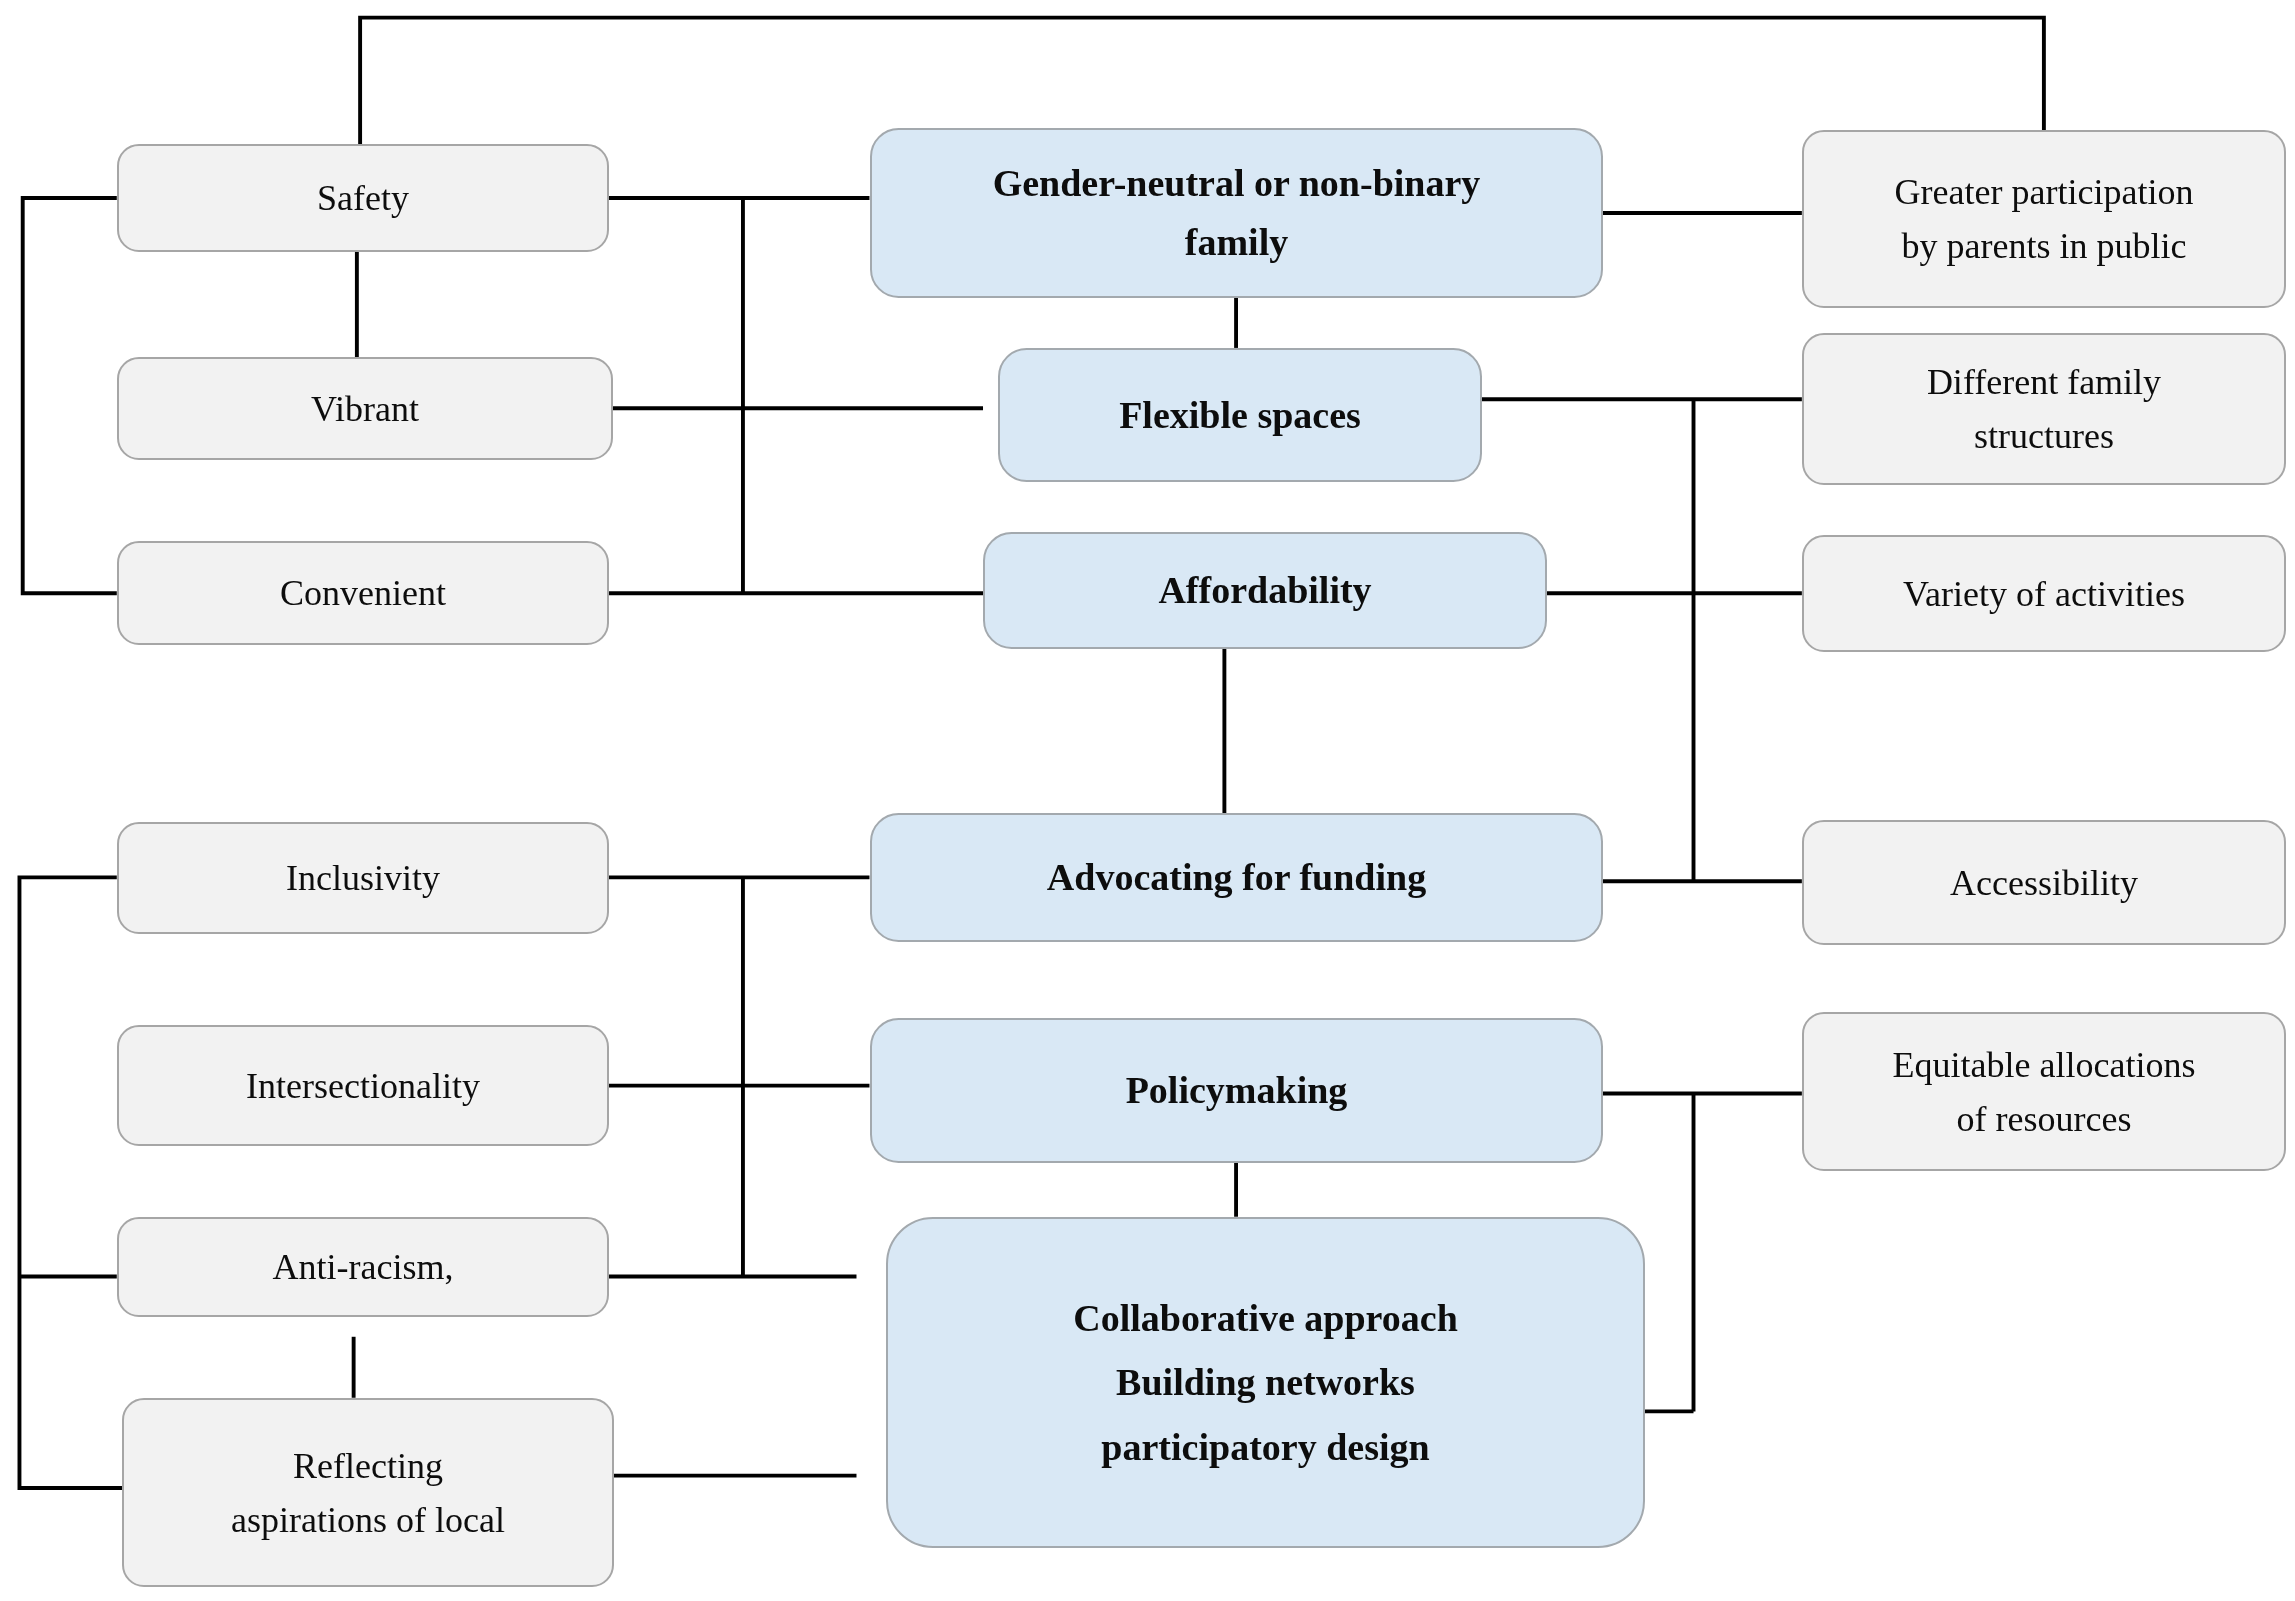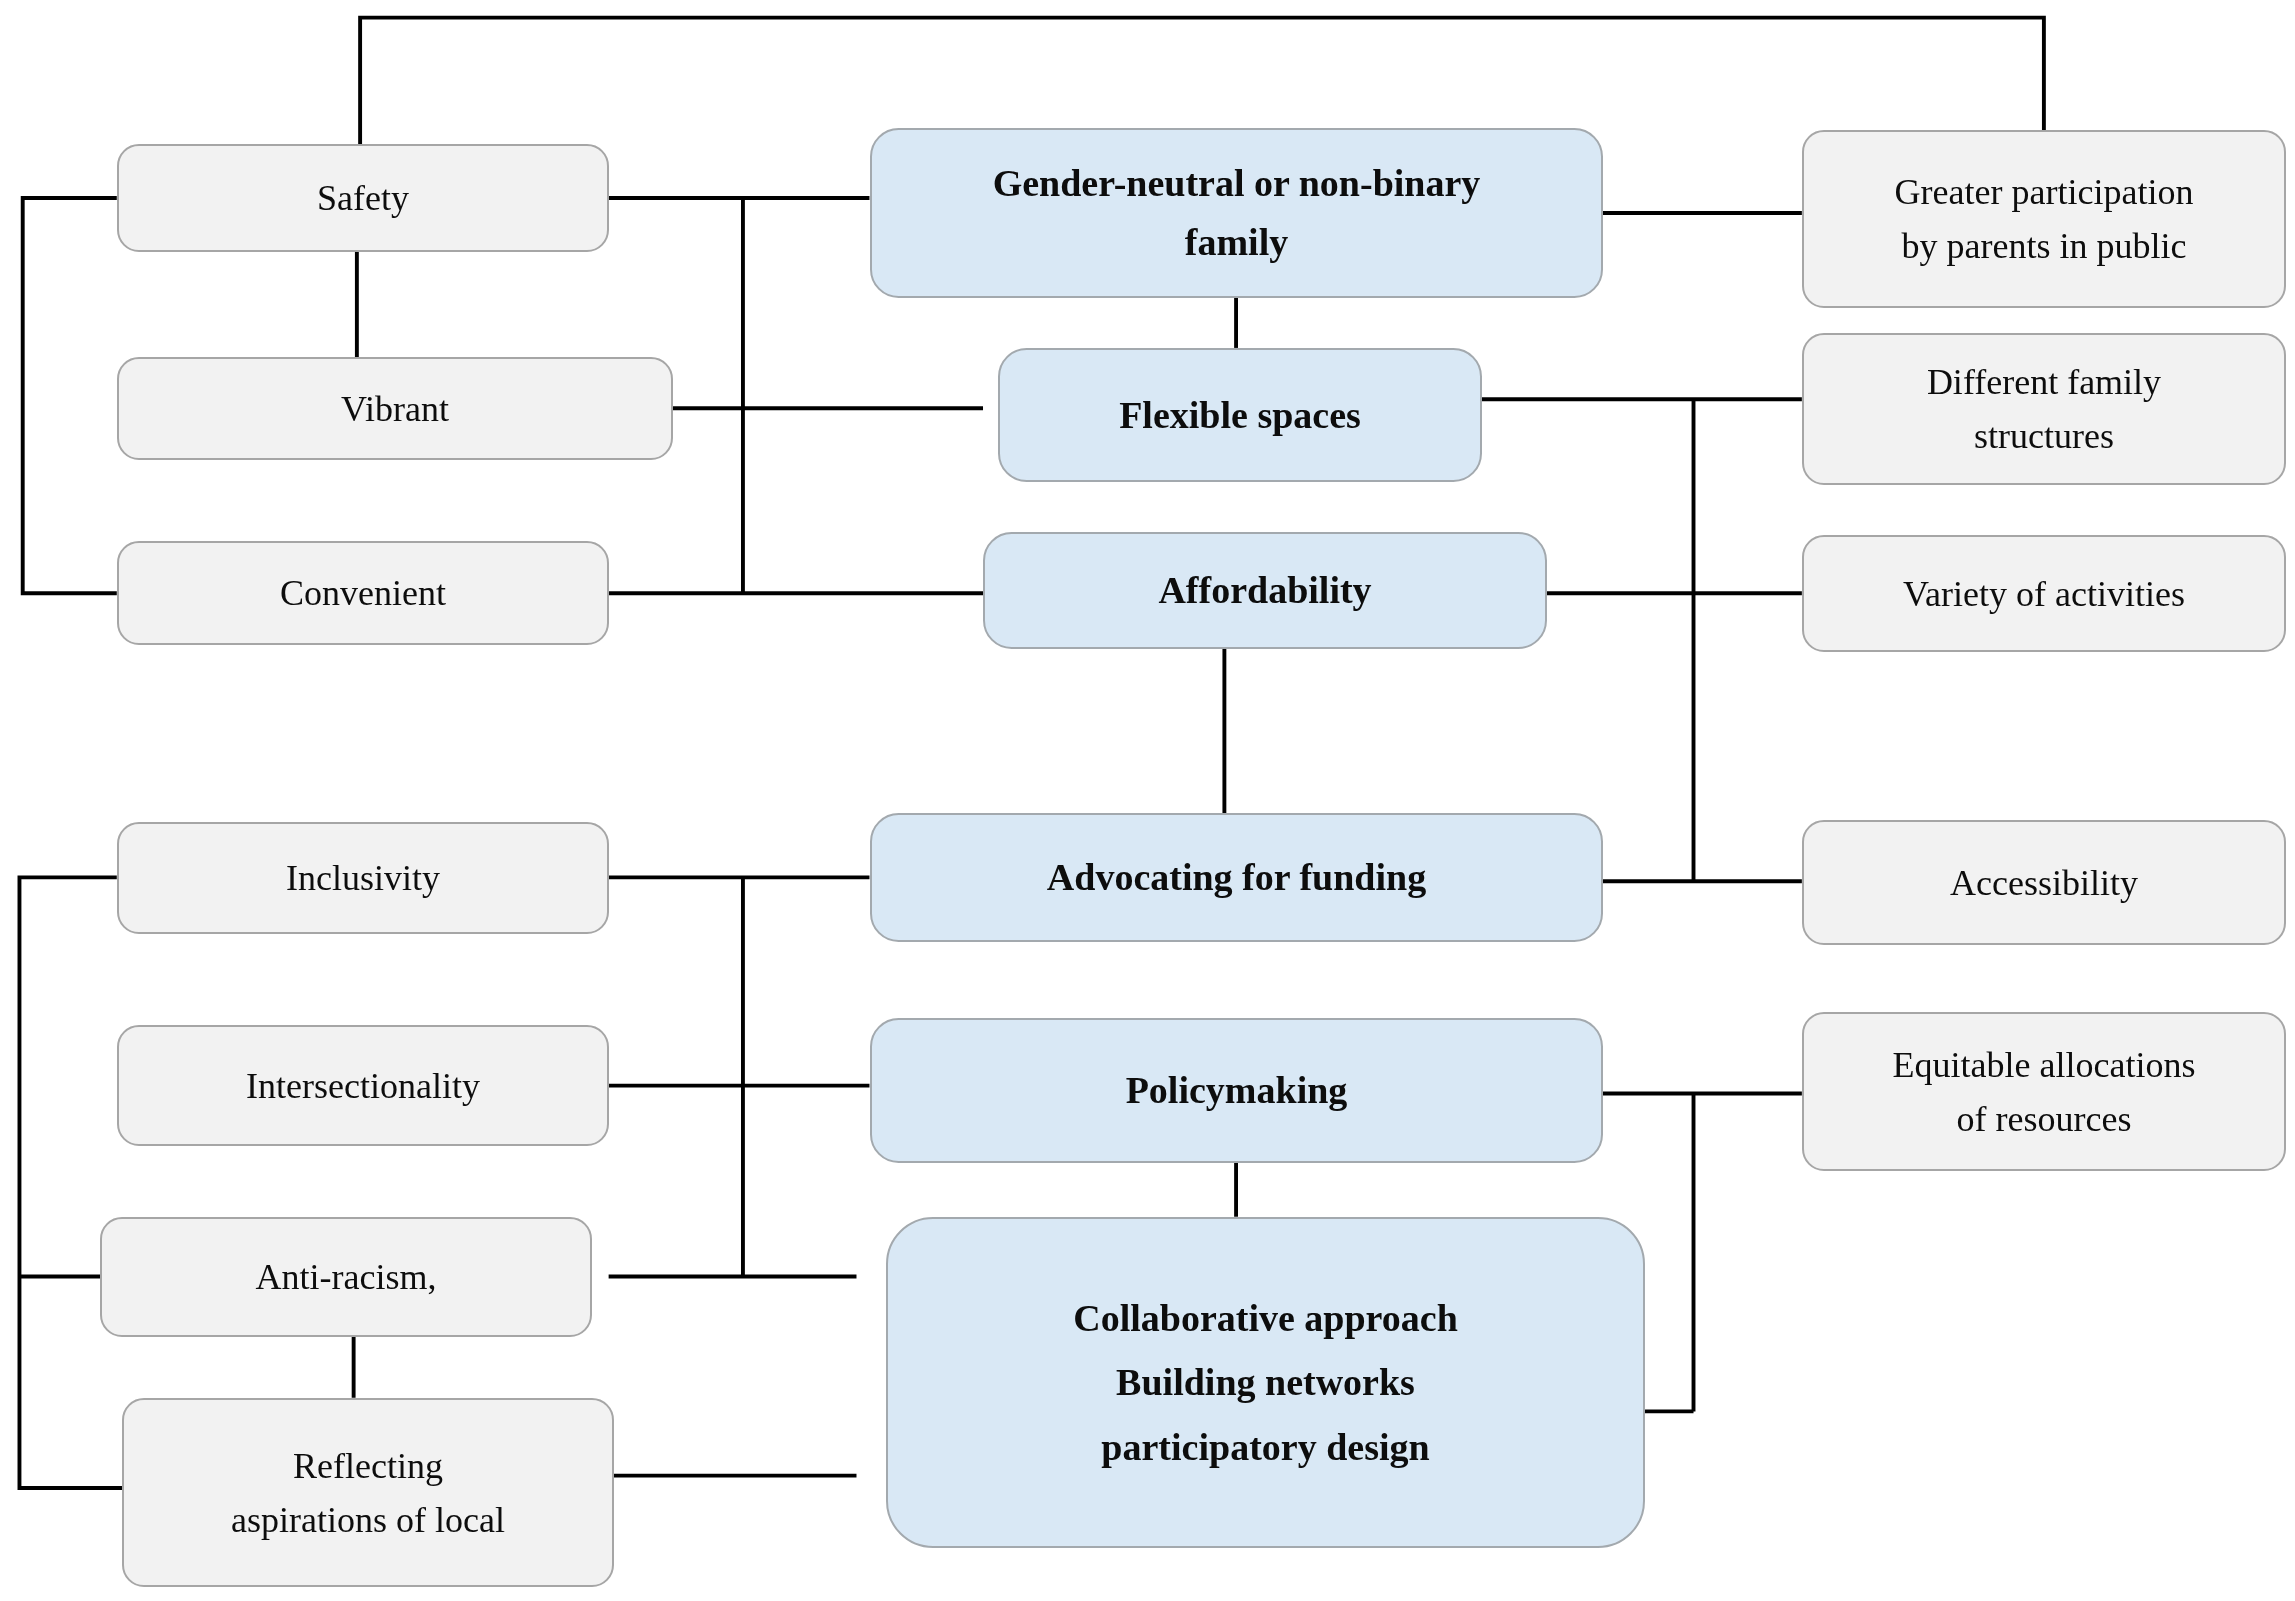--- a/index.html
+++ b/index.html
@@ -92,33 +92,33 @@
     <path d="M2469 1358 L2777 1358"></path>
     <path d="M2610 615 L2610 1358"></path>
     <path d="M2469 1685 L2777 1685"></path>
     <path d="M2610 1685 L2610 2175"></path>
     <path d="M2490 2175 L2610 2175"></path>
   </svg>
 
   <div class="node side" style="left:117px;top:144px;width:492px;height:108px">
     <span class="label">Safety</span>
   </div>
-  <div class="node side" style="left:117px;top:357px;width:556px;height:103px">
+  <div class="node side" style="left:117px;top:357px;width:496px;height:103px">
     <span class="label">Vibrant</span>
   </div>
   <div class="node side" style="left:117px;top:541px;width:492px;height:104px">
     <span class="label">Convenient</span>
   </div>
   <div class="node side" style="left:117px;top:822px;width:492px;height:112px">
     <span class="label">Inclusivity</span>
   </div>
   <div class="node side" style="left:117px;top:1025px;width:492px;height:121px">
     <span class="label">Intersectionality</span>
   </div>
-  <div class="node side" style="left:100px;top:1217px;width:492px;height:120px">
+  <div class="node side" style="left:117px;top:1217px;width:492px;height:100px">
     <span class="label">Anti-racism,</span>
   </div>
   <div class="node side" style="left:122px;top:1398px;width:492px;height:189px">
     <span class="label">Reflecting
 aspirations of local</span>
   </div>
 
   <div class="node hub" style="left:870px;top:128px;width:733px;height:170px">
     <span class="label">Gender-neutral or non-binary
 family</span>

